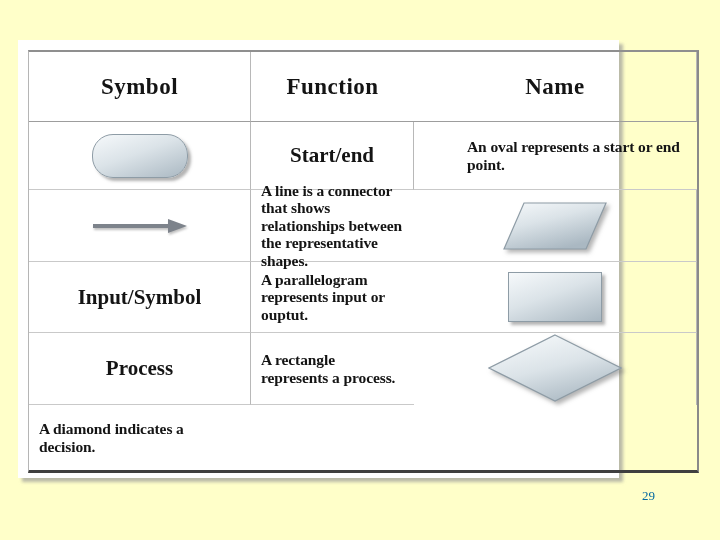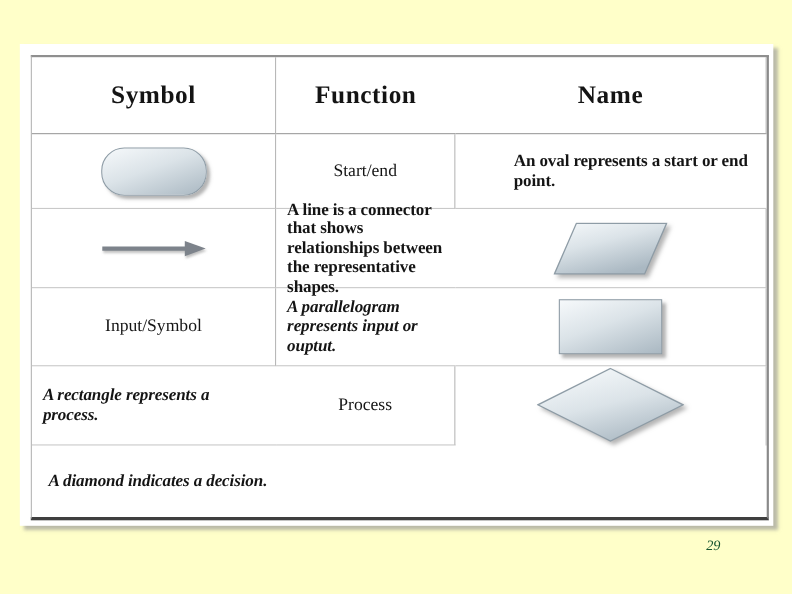--- a/index.html
+++ b/index.html
@@ -13,21 +13,21 @@
   .slide {
     position: relative;
     width: 720px;
     height: 540px;
     background: #FFFFC9;
   }
   .panel {
     position: absolute;
     left: 18px;
     top: 40px;
-    width: 685px;
+    width: 601px;
     height: 438px;
     background: #ffffff;
     box-shadow: 4px 4px 3px rgba(150,150,150,0.65);
   }
   .grid {
     position: absolute;
     left: 10px;
     top: 10px;
     display: grid;
     grid-template-columns: 222px 163px 283px;
@@ -48,36 +48,36 @@
   }
   .c.lastcol { border-right: none; }
   .c.lastrow { border-bottom: none; }
   .c.hdr {
     border-bottom: 1px solid #9d9d9d;
     font-size: 23px;
     font-weight: 700;
     letter-spacing: 0.5px;
   }
   .c.name {
-    font-size: 16px;
-    font-weight: 400;
+    font-size: 21px;
+    font-weight: 700;
     justify-content: center;
   }
   .c.fn {
     justify-content: flex-end;
     font-size: 15.5px;
     font-weight: 700;
     line-height: 1.13;
     padding: 0 8px 0 10px;
     letter-spacing: -0.1px;
   }
   .fn .txt { display: block; }
   .fn-w1 { max-width: 222px; }
   .fn-w2 { max-width: 252px; }
-  .fn-w3 { max-width: 272px; font-style: italic; }
+  .fn-w3 { max-width: 272px; }
 
   
   .shape-oval {
     width: 94px;
     height: 42px;
     border-radius: 21px;
     border: 1px solid #8e9ca6;
     background: linear-gradient(160deg, #f6f9fb 0%, #dbe3e8 45%, #aab8c2 100%);
     box-shadow: 3px 3px 3px rgba(105,105,105,0.5);
   }
@@ -90,22 +90,21 @@
   }
   .svg-shadow { filter: drop-shadow(3px 3px 2px rgba(105,105,105,0.5)); }
   .arrow-shadow { filter: drop-shadow(1px 2px 1px rgba(130,130,130,0.5)); }
   .diamond-wrap { margin-top: -2px; }
 
   .page-number {
     position: absolute;
     left: 642px;
     top: 488px;
     font-size: 13px;
-    color: #14532d;
-    font-style: italic;
+    color: #0369a1;
   }
 </style>
 </head>
 <body>
 
 <div class="slide">
   <div class="panel">
     <div class="grid">
 
       <div class="c hdr">
@@ -153,25 +152,25 @@
       <div class="c name">
         <span>Input/Symbol</span>
       </div>
       <div class="c fn lastcol">
         <span class="txt fn-w3">A parallelogram represents input or ouptut.</span>
       </div>
 
       <div class="c">
         <div class="shape-rect"></div>
       </div>
+      <div class="c name">
+        <span>Process</span>
+      </div>
       <div class="c fn lastcol">
         <span class="txt fn-w3">A rectangle represents a process.</span>
-      </div>
-      <div class="c name">
-        <span>Process</span>
       </div>
 
       <div class="c lastrow">
         <svg class="svg-shadow diamond-wrap" width="134" height="68" viewBox="0 0 134 68">
           <defs>
             <linearGradient id="gradD" x1="0.2" y1="0" x2="0.7" y2="1">
               <stop offset="0" stop-color="#f6f9fb"></stop>
               <stop offset="0.5" stop-color="#dbe3e8"></stop>
               <stop offset="1" stop-color="#aab8c2"></stop>
             </linearGradient>

